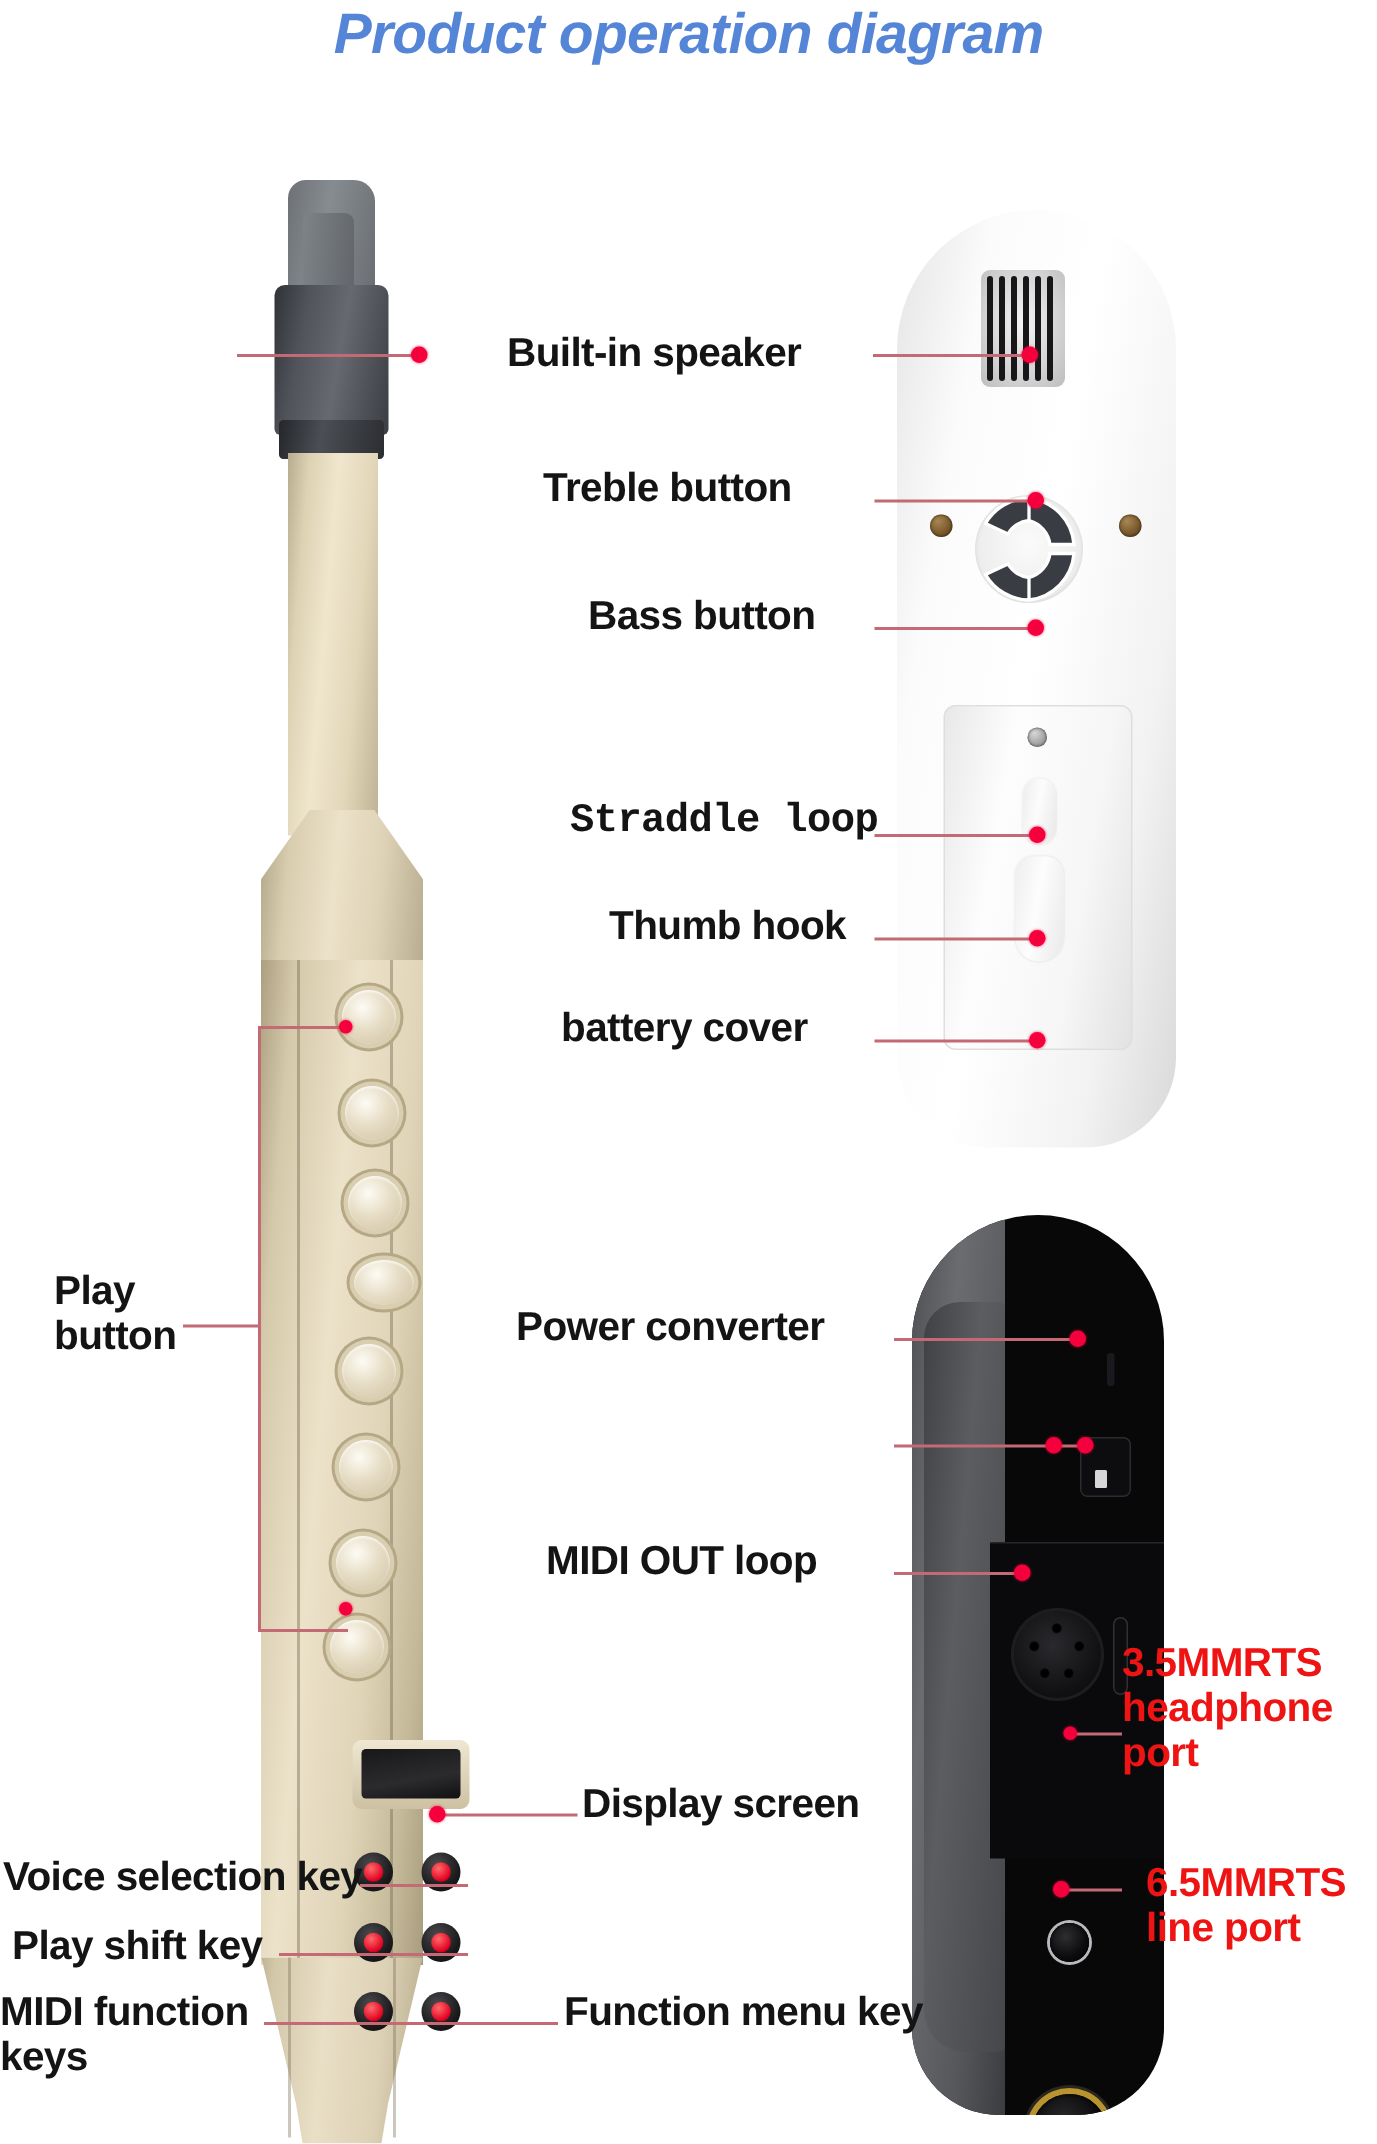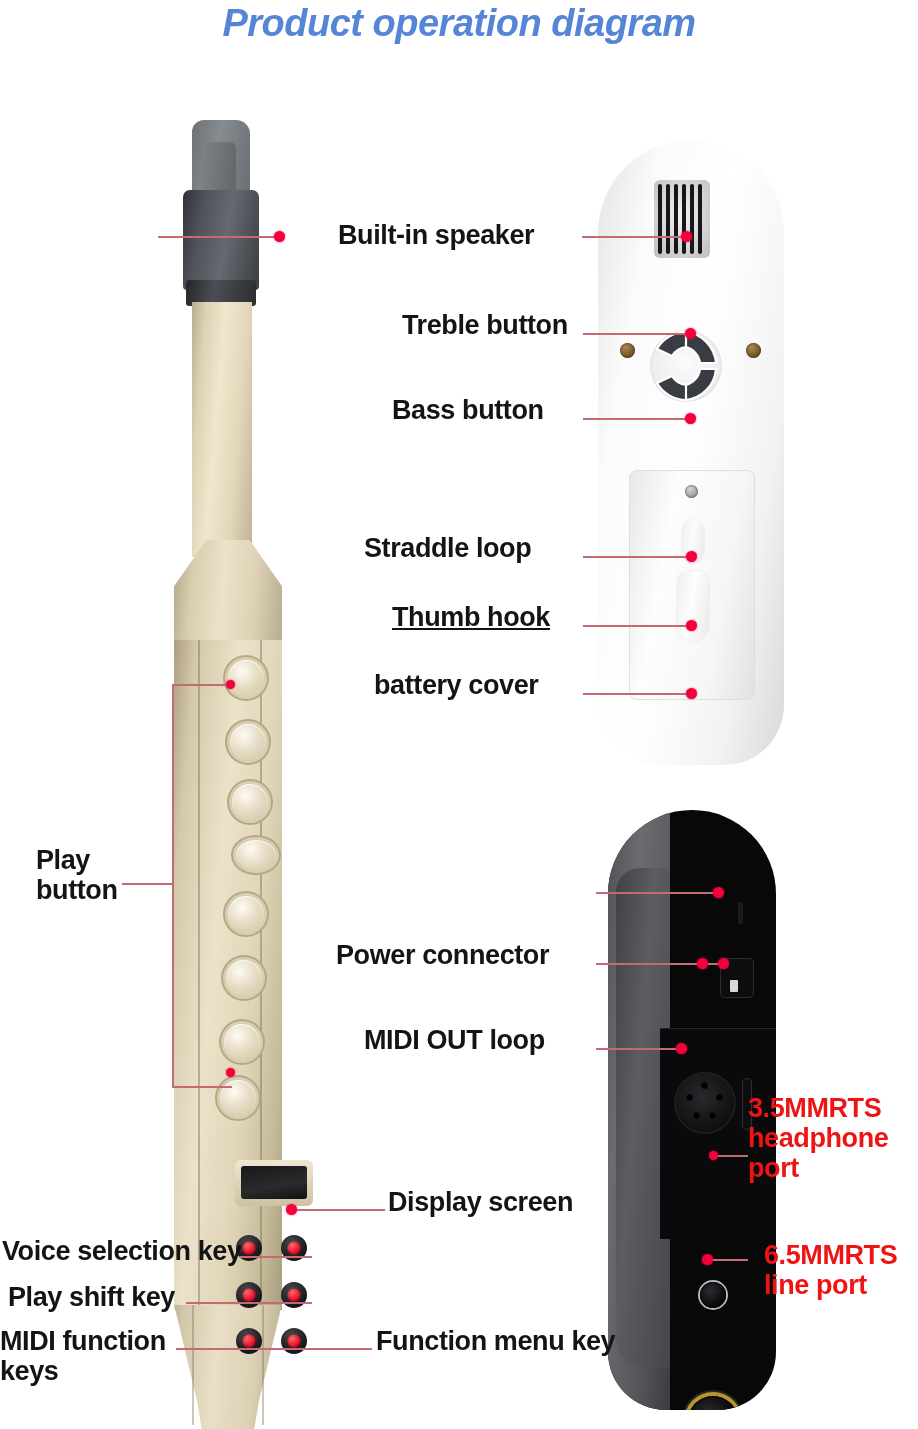--- a/index.html
+++ b/index.html
@@ -404,35 +404,35 @@
 
   <div class="leader" style="left:186px; top:1302px; width:126px;"></div>
 
   <div class="leader" style="left:176px; top:1348px; width:136px;"></div>
 
   <div class="leader" style="left:296px; top:1348px; width:76px;"></div>
 
 
   <div class="lbl" style="left:338px; top:220px;">Built-in speaker</div>
 
-  <div class="lbl" style="left:362px; top:310px;margin-left:40px;">Treble button</div>
+  <div class="lbl" style="left:362px; top:310px;">Treble button</div>
 
   <div class="lbl" style="left:392px; top:395px;">Bass button</div>
 
-  <div class="lbl" style="left:364px; top:533px;">Straddle loop</div>
-
-  <div class="lbl" style="left:392px; top:602px;text-decoration:underline;">Thumb hook</div>
+  <div class="lbl" style="left:380px; top:533px;font-family:Liberation Mono, monospace;">Straddle loop</div>
+
+  <div class="lbl" style="left:406px; top:602px;">Thumb hook</div>
 
   <div class="lbl" style="left:374px; top:670px;">battery cover</div>
 
   <div class="lbl" style="left:36px;  top:845px;">Play
 button</div>
 
-
-  <div class="lbl" style="left:336px; top:940px;">Power connector</div>
+  <div class="lbl" style="left:344px; top:869px;">Power converter</div>
+
 
   <div class="lbl" style="left:364px; top:1025px;">MIDI OUT loop</div>
 
   <div class="lbl red" style="left:748px; top:1093px;">3.5MMRTS
 headphone
 port</div>
 
   <div class="lbl red" style="left:764px; top:1240px;">6.5MMRTS
 line port</div>
 

